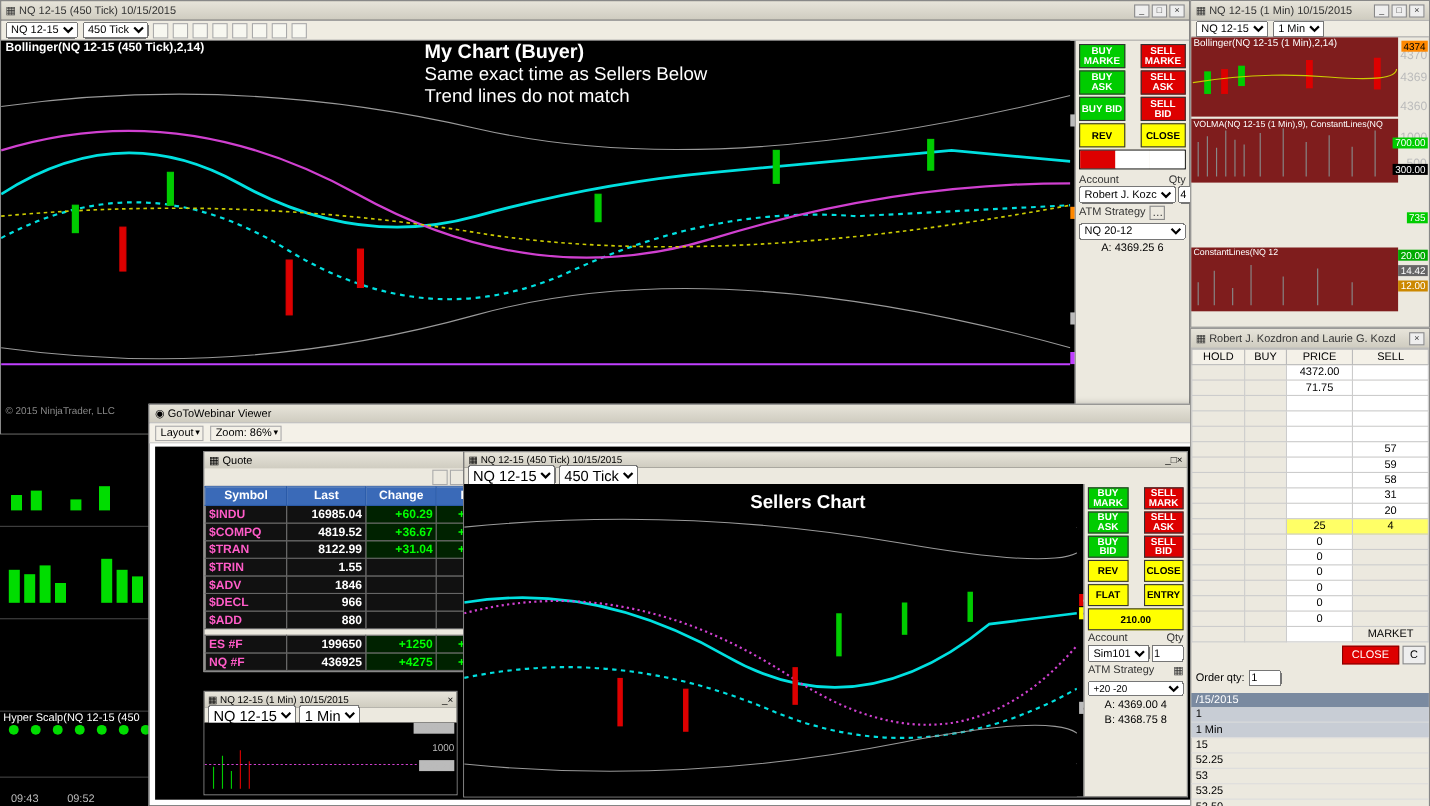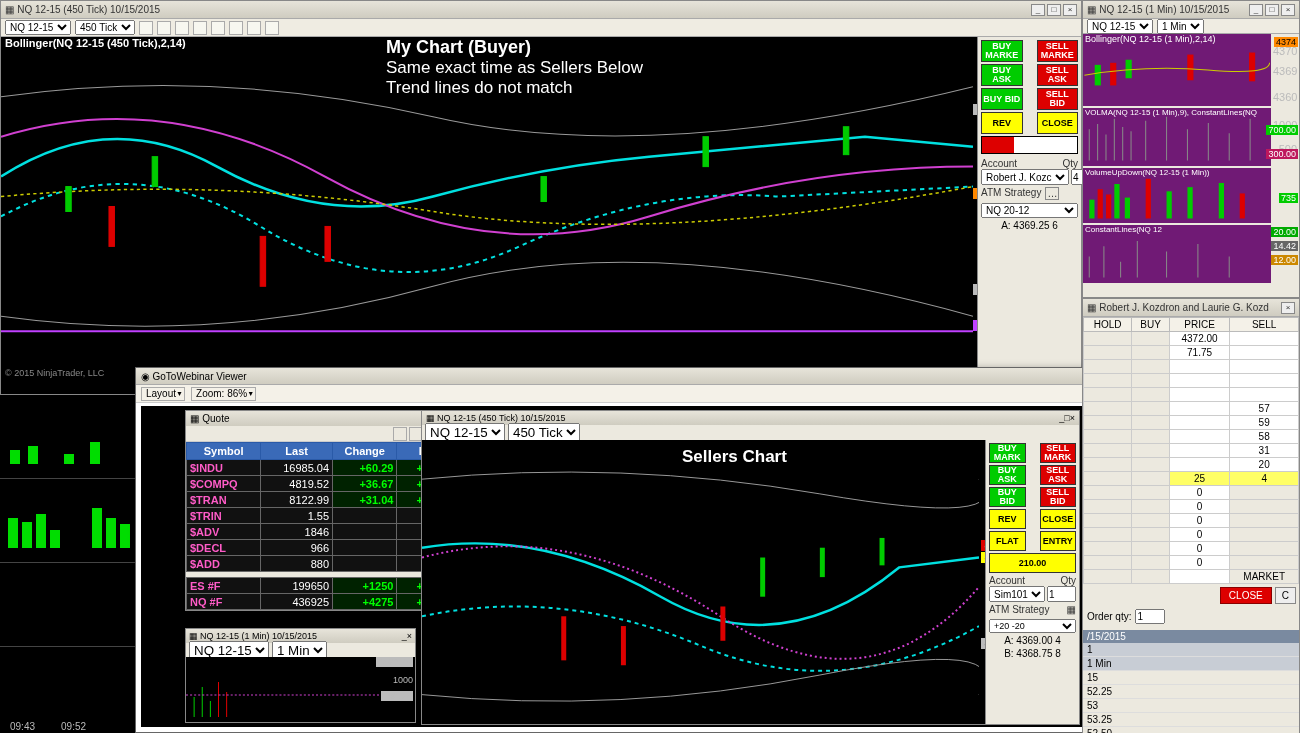--- a/index.html
+++ b/index.html
@@ -57,21 +57,21 @@
 .gotowin .stage{position:absolute;left:5px;top:38px;right:5px;bottom:5px;background:#000;}
 .gotowin .cam{position:absolute;right:2px;top:18px;width:20px;height:14px;background:#444;border:1px solid #222;}
 
 
 .quote{position:absolute;left:44px;top:4px;width:274px;background:#ece9df;border:1px solid #888;}
 .quote .qtitle{height:15px;background:linear-gradient(#e7e4da,#cfccc0);font-size:10px;display:flex;align-items:center;padding:0 4px;justify-content:space-between;}
 .quote .qicons{height:16px;display:flex;justify-content:flex-end;gap:2px;padding:1px 3px;background:#ece9df;border-bottom:1px solid #ccc;}
 .quote .qicons span{width:14px;height:14px;border:1px solid #aaa;}
 .qtab{width:100%;border-collapse:collapse;font-size:11px;}
 .qtab th{background:#3a6ab8;color:#fff;font-weight:bold;padding:2px 3px;border:1px solid #2a5aa8;text-align:center;height:17px;}
-.qtab td{border:1px solid #666;padding:1px 3px;text-align:right;height:16px;}
+.qtab td{border:1px solid #666;padding:1px 3px;text-align:right;height:16px;font-weight:bold;}
 .qtab td.sym{color:#ff5cc8;font-weight:bold;text-align:left;background:#111;}
 .qtab td.v{color:#fff;background:#111;}
 .qtab td.pos{color:#0f0;background:#002200;font-weight:bold;}
 .qtab tr.sep td{background:#ece9df;height:6px;border:none;}
 
 
 .minichart{position:absolute;left:44px;top:222px;width:231px;height:95px;background:#000;border:1px solid #888;}
 .minichart .mtitle{height:14px;background:linear-gradient(#e7e4da,#cfccc0);font-size:9px;display:flex;align-items:center;padding:0 3px;justify-content:space-between;}
 .minichart .mtb{height:14px;background:#ece9df;font-size:9px;display:flex;align-items:center;gap:3px;padding:0 3px;}
 .minichart .mb{position:absolute;left:0;top:28px;right:36px;bottom:0;background:#000;}
@@ -84,21 +84,21 @@
 .sellers .stitlebar{height:14px;background:linear-gradient(#e7e4da,#cfccc0);font-size:9px;display:flex;align-items:center;padding:0 4px;justify-content:space-between;}
 .sellers .stb{height:15px;background:#ece9df;font-size:9px;display:flex;align-items:center;gap:3px;padding:0 3px;}
 .sellers .sbody{position:absolute;left:0;top:29px;right:100px;bottom:0;background:#000;}
 .sellers .slabel{position:absolute;left:260px;top:36px;color:#fff;font-size:17px;font-weight:bold;}
 .sellers .syax{position:absolute;right:0;top:29px;width:100px;bottom:0;}
 .sellers .sylbl{position:absolute;right:56px;width:42px;color:#bbb;font-size:9px;text-align:right;}
 .strade{position:absolute;right:0;top:0;width:94px;bottom:0;background:#ece9df;border-left:1px solid #888;padding:3px;}
 
 
 .rwin{position:absolute;left:1082px;top:0;width:218px;height:298px;background:#ece9df;border:1px solid #888;}
-.rwin .rpane{position:absolute;left:0;right:28px;background:#701a75;}
+.rwin .rpane{position:absolute;left:0;right:28px;background:#7f1d1d;}
 .rwin .rylbl{position:absolute;right:2px;width:24px;color:#bbb;font-size:11px;text-align:right;}
 .rytag{position:absolute;right:1px;font-size:9px;padding:0 2px;text-align:center;}
 
 
 .domwin{position:absolute;left:1082px;top:298px;width:218px;height:564px;background:#ece9df;border:1px solid #888;}
 .domtab{width:100%;border-collapse:collapse;font-size:10px;}
 .domtab th{background:#f4f1e8;border:1px solid #bbb;padding:1px 2px;font-weight:normal;}
 .domtab td{border:1px solid #ccc;height:14px;padding:0 2px;text-align:center;}
 .domtab td.price{background:#fff;}
 .domtab td.ask{background:#fff;}
@@ -240,20 +240,34 @@
   <div class="strip">
     <div class="bar" style="left:8px;height:30px"></div>
       <div class="bar" style="left:22px;height:26px"></div>
       <div class="bar" style="left:36px;height:34px"></div>
       <div class="bar" style="left:50px;height:18px"></div>
       <div class="bar" style="left:92px;height:40px"></div>
       <div class="bar" style="left:106px;height:30px"></div>
       <div class="bar" style="left:120px;height:24px"></div>
   </div>
   <div class="strip"></div>
+  <div class="strip" style="height:60px">
+    <div class="title" style="top:0;left:3px;bottom:auto">Hyper Scalp(NQ 12-15 (450</div>
+    <div class="dots">
+        <span></span>
+        <span></span>
+        <span></span>
+        <span></span>
+        <span></span>
+        <span></span>
+        <span></span>
+        <span></span>
+        <span></span>
+      </div>
+  </div>
   <div class="tstrip">
     <span>09:43</span>
     <span>09:52</span>
   </div>
 </div>
 
 <div class="gotowin">
   <div class="gtitle">
     <span><span>◉</span> <span>GoToWebinar Viewer</span></span>
     <span class="wbtns"><span>_</span><span>□</span><span>×</span></span>
@@ -515,39 +529,22 @@
           <line x1="100" y1="50" x2="100" y2="20"></line>
           <line x1="120" y1="50" x2="120" y2="14"></line>
           <line x1="140" y1="50" x2="140" y2="24"></line>
           <line x1="160" y1="50" x2="160" y2="10"></line>
         </g>
       </svg>
   </div>
   <span class="rylbl" style="top:118px">1000</span>
   <span class="rylbl" style="top:142px">500</span>
   <span class="rytag" style="top:124px;background:#0c0;color:#fff">700.00</span>
-  <span class="rytag" style="top:148px;background:#be185d;color:#fff">300.00</span>
-
-  <div class="rpane" style="top:167px;height:55px">
-    <div style="position:absolute;left:2px;top:0;color:#fff;font-size:8px">VolumeUpDown(NQ 12-15 (1 Min))</div>
-    <svg class="curves" viewBox="0 0 180 52">
-        <g>
-          <rect x="6" y="30" width="5" height="18" fill="#0c0"></rect>
-          <rect x="14" y="20" width="5" height="28" fill="#d00"></rect>
-          <rect x="22" y="25" width="5" height="23" fill="#d00"></rect>
-          <rect x="30" y="15" width="5" height="33" fill="#0c0"></rect>
-          <rect x="40" y="28" width="5" height="20" fill="#0c0"></rect>
-          <rect x="60" y="10" width="5" height="38" fill="#d00"></rect>
-          <rect x="80" y="22" width="5" height="26" fill="#0c0"></rect>
-          <rect x="100" y="18" width="5" height="30" fill="#0c0"></rect>
-          <rect x="130" y="14" width="5" height="34" fill="#0c0"></rect>
-          <rect x="150" y="24" width="5" height="24" fill="#d00"></rect>
-        </g>
-      </svg>
-  </div>
+  <span class="rytag" style="top:148px;background:#000000;color:#fff">300.00</span>
+
   <span class="rytag" style="top:192px;background:#0c0;color:#fff">735</span>
 
   <div class="rpane" style="top:224px;height:58px">
     <div style="position:absolute;left:2px;top:0;color:#fff;font-size:8px">ConstantLines(NQ 12</div>
     <svg class="curves" viewBox="0 0 180 55">
         <g stroke="#888">
           <line x1="6" y1="50" x2="6" y2="30"></line>
           <line x1="20" y1="50" x2="20" y2="20"></line>
           <line x1="36" y1="50" x2="36" y2="35"></line>
           <line x1="52" y1="50" x2="52" y2="15"></line>

